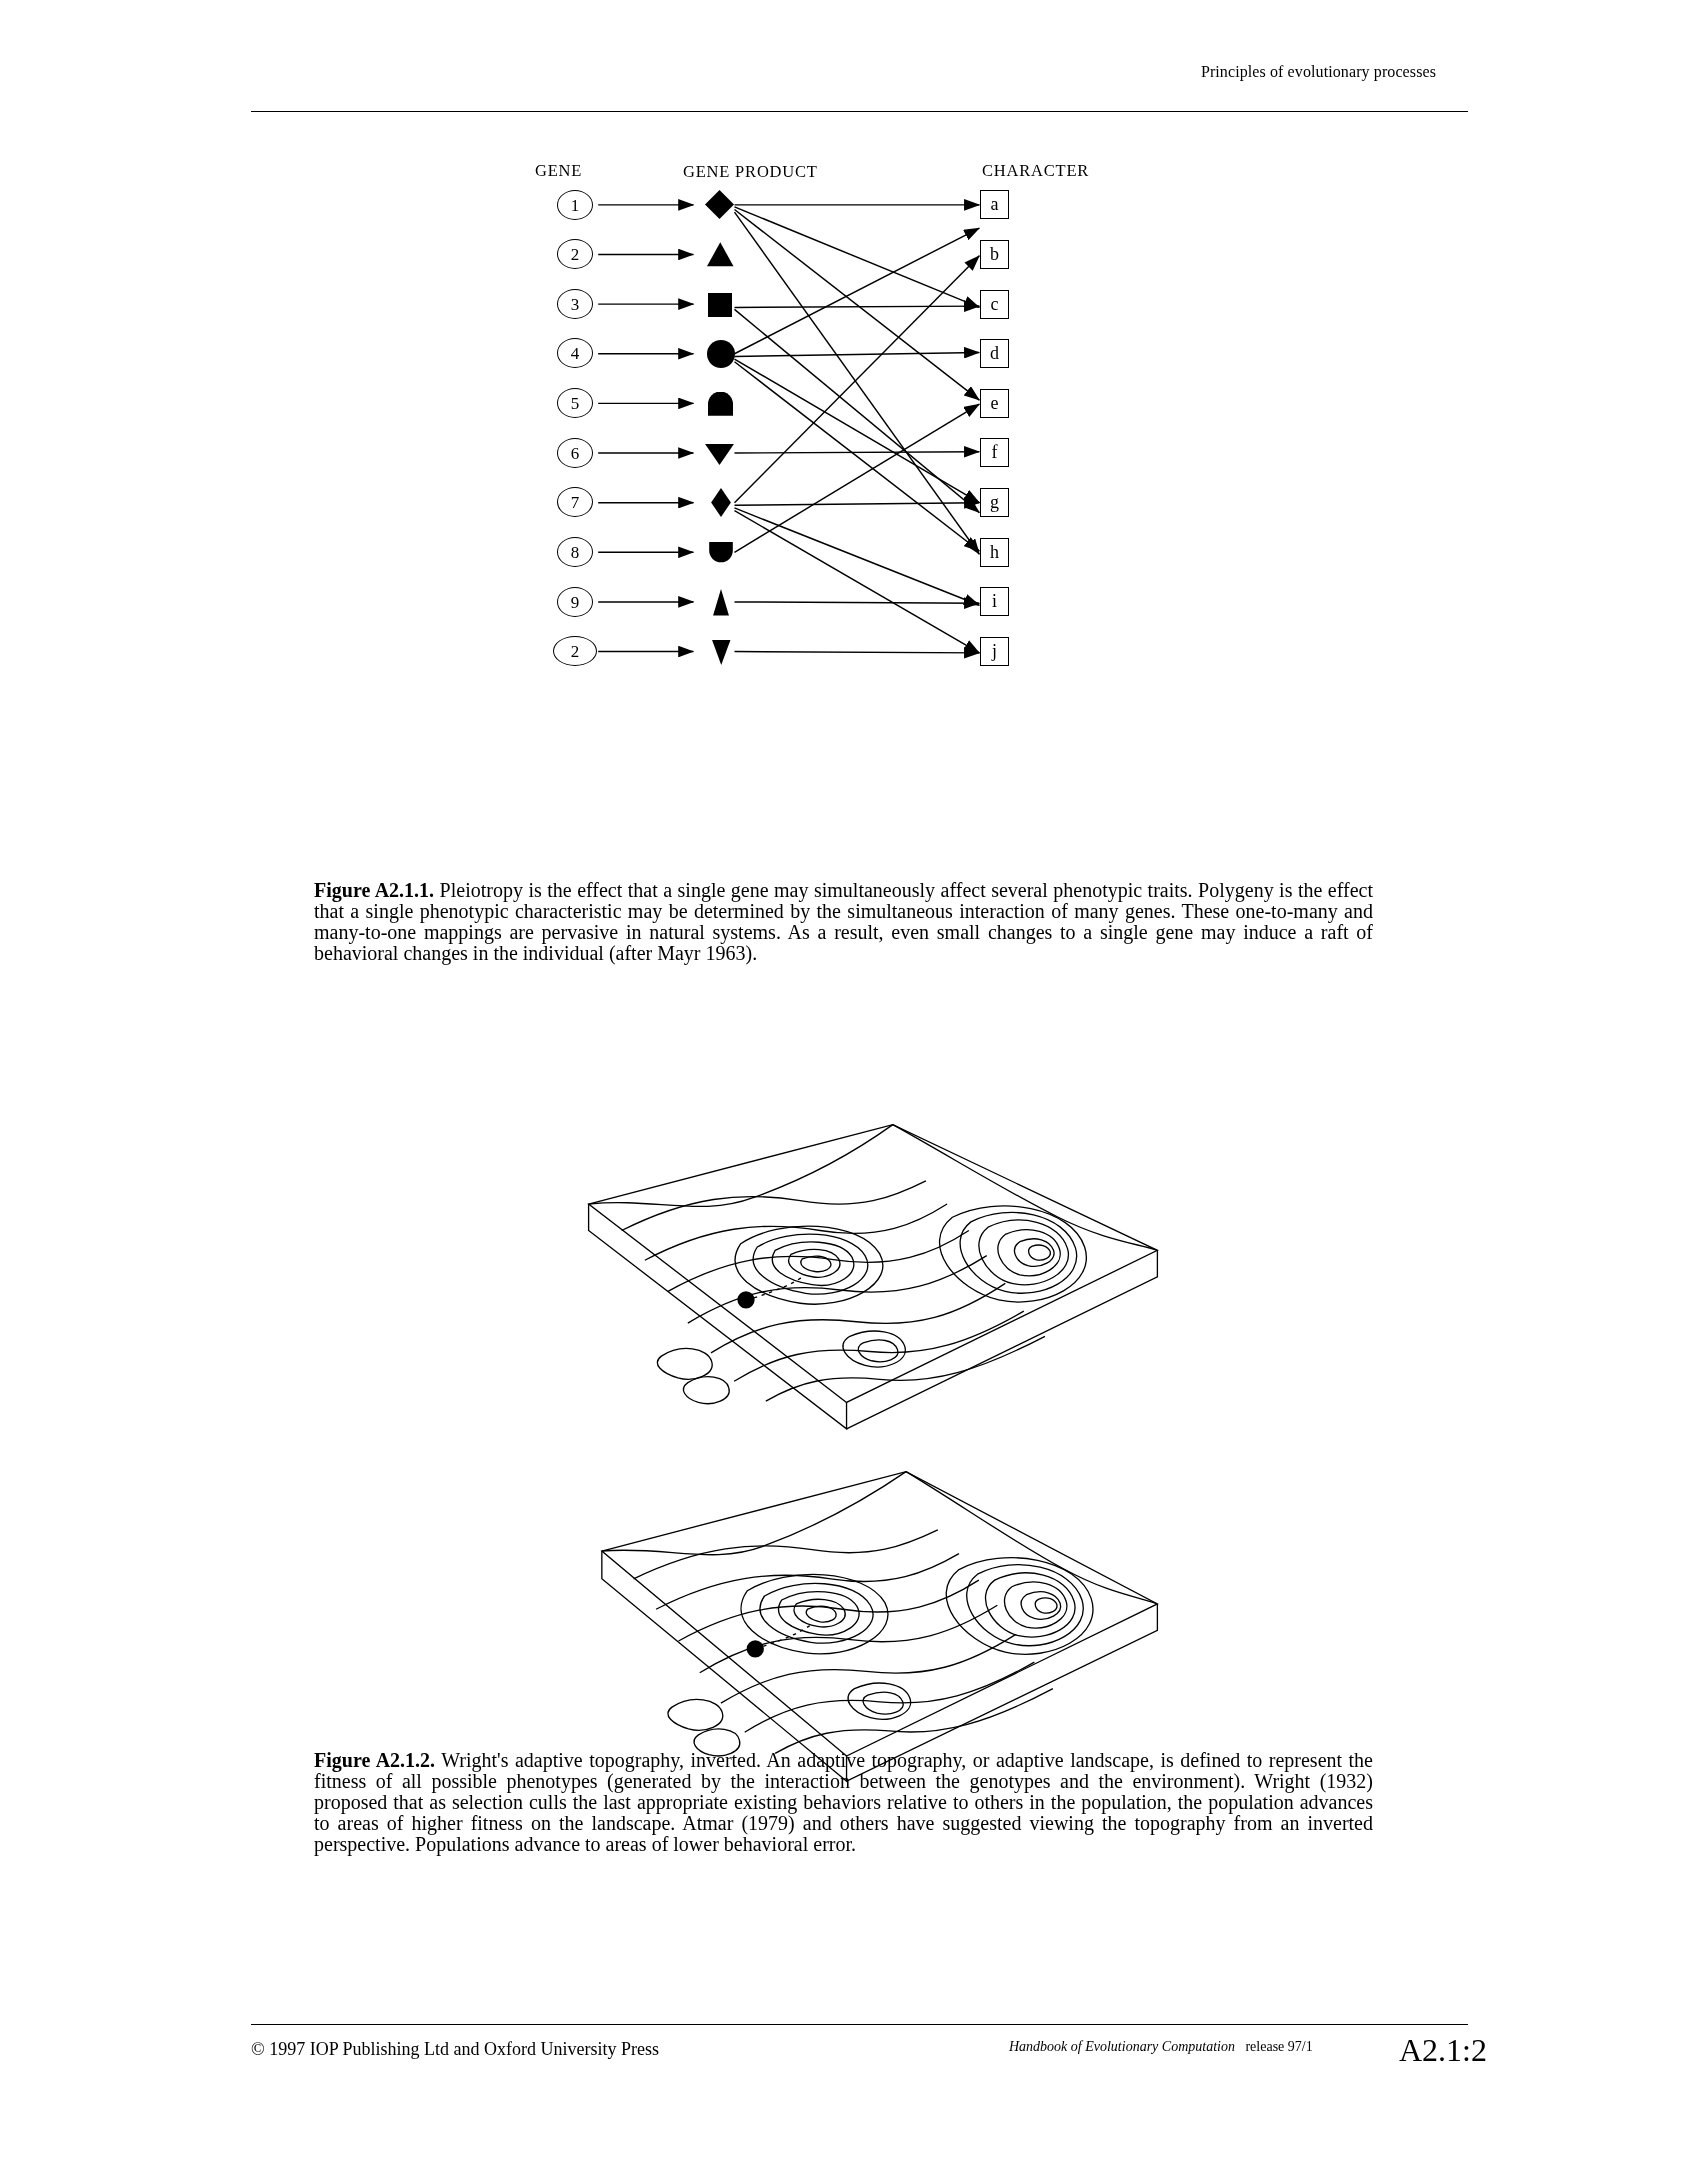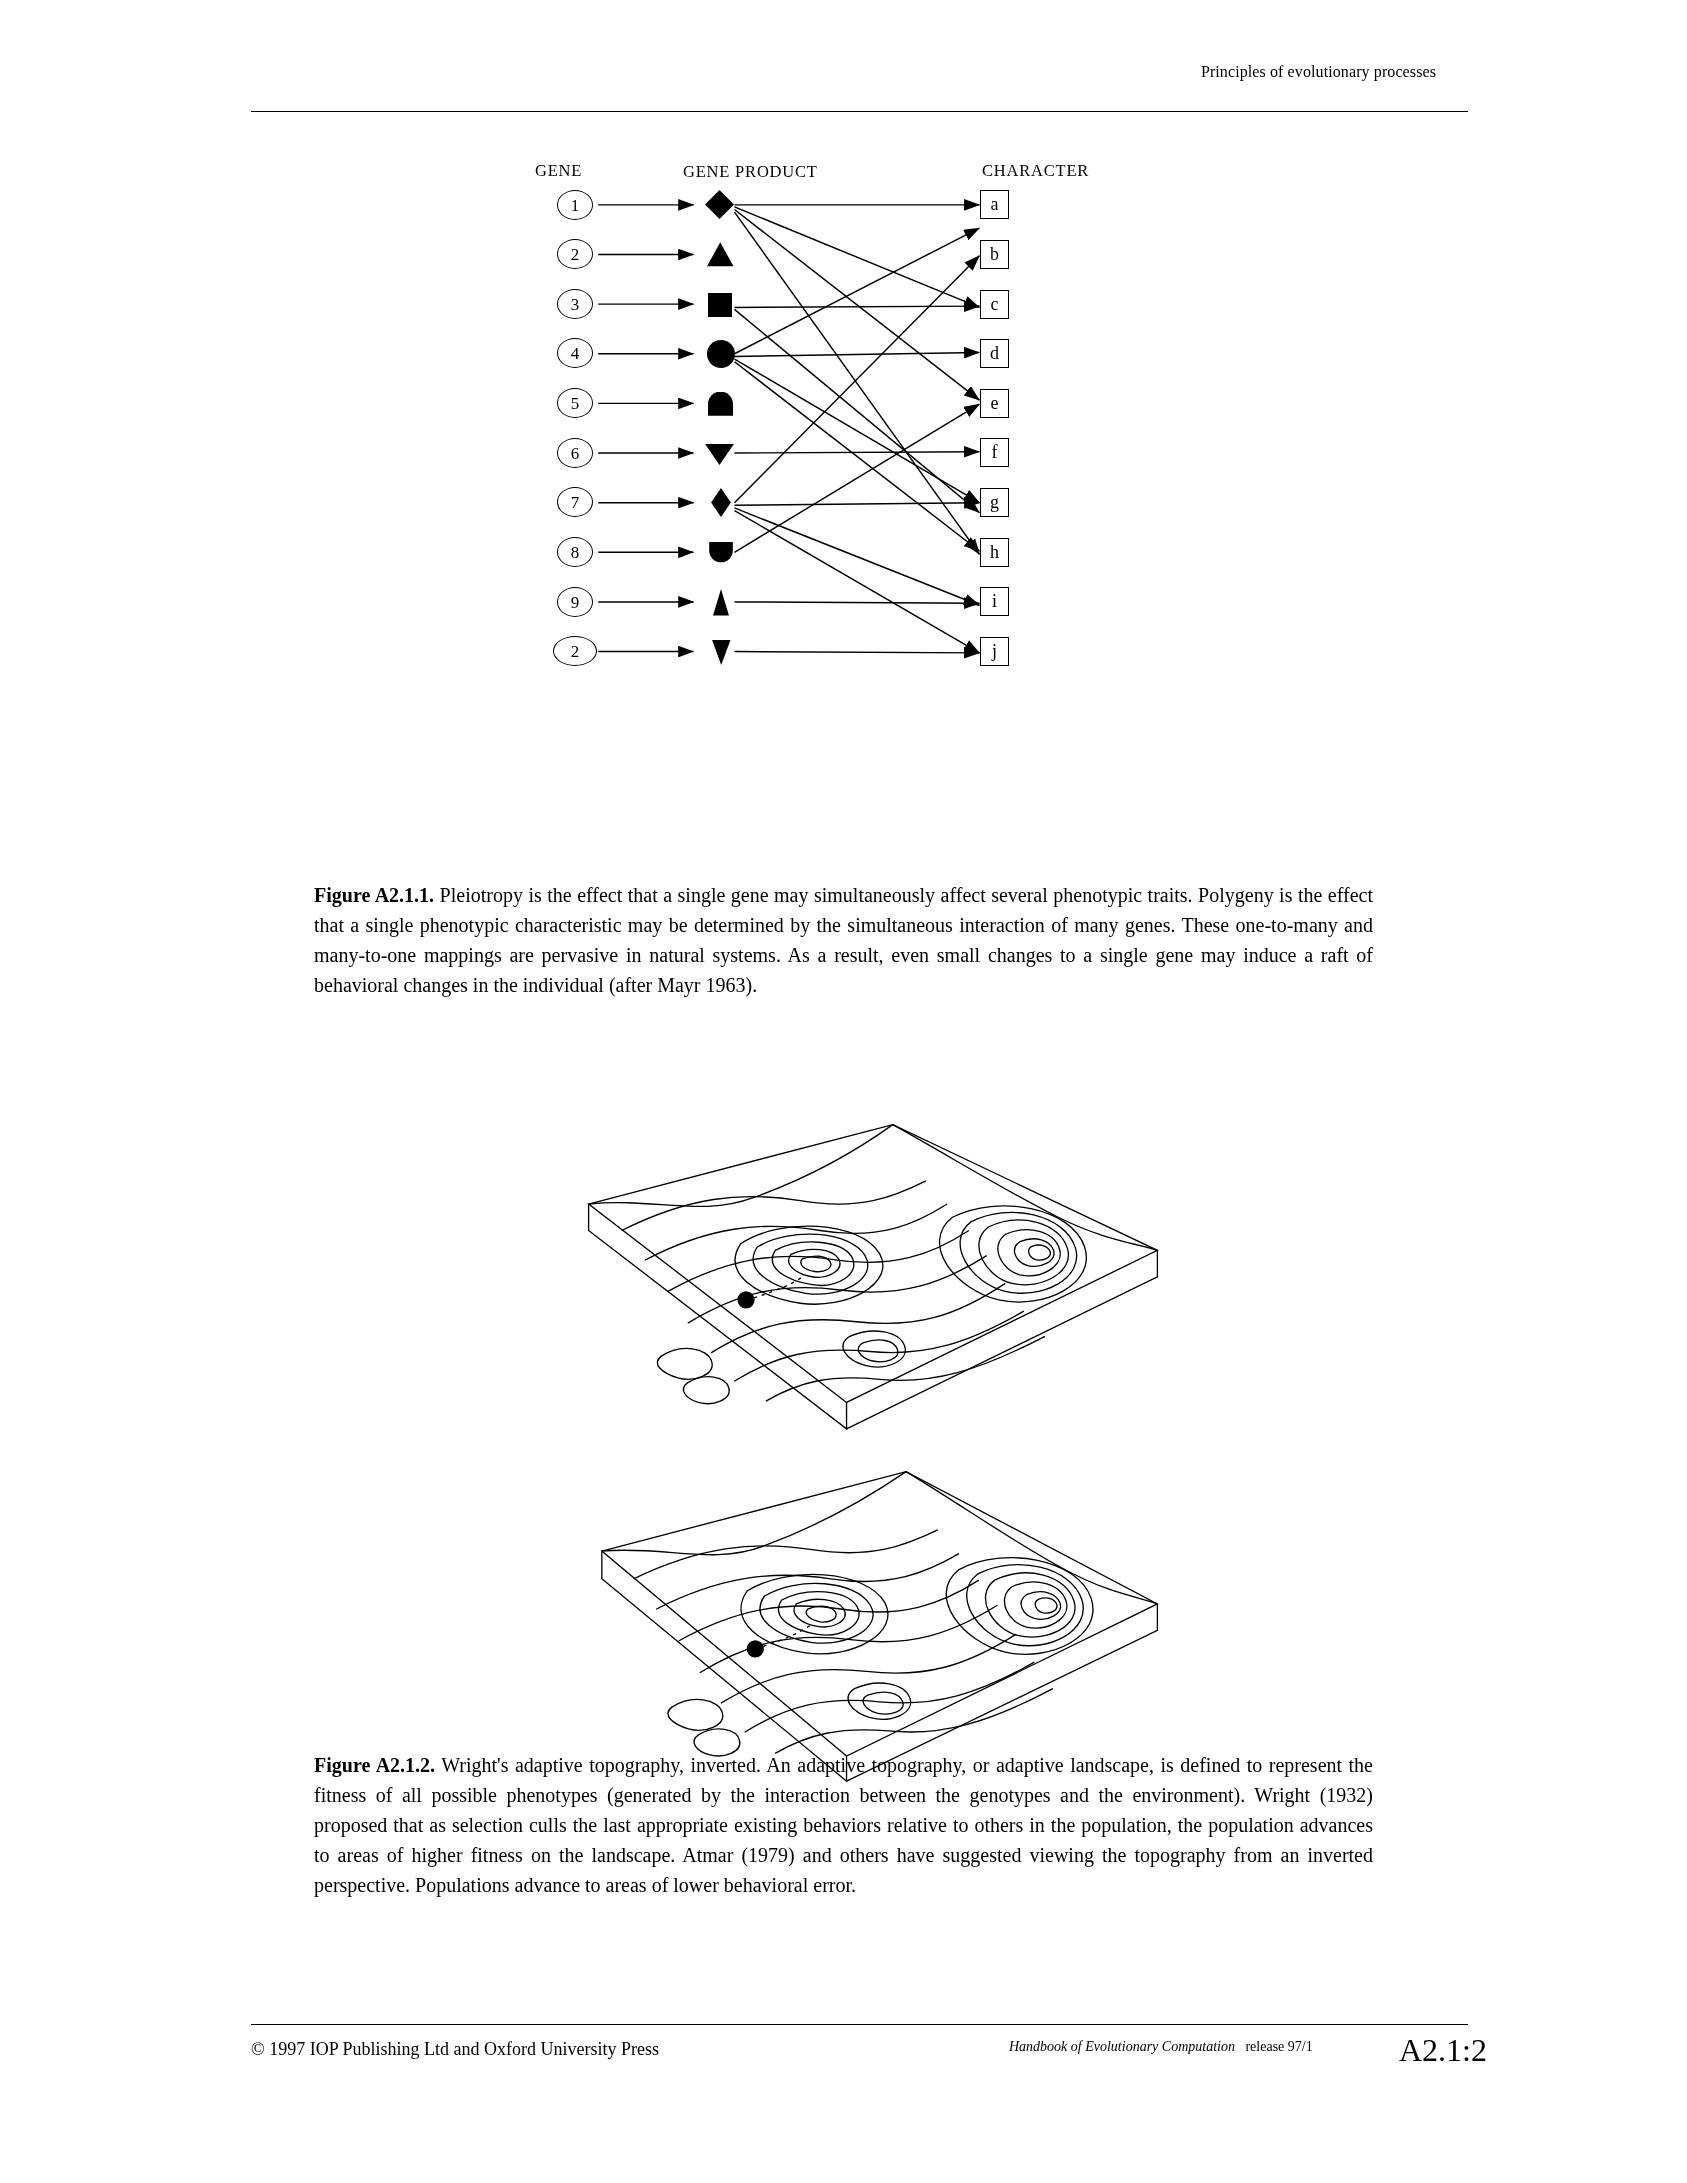--- a/index.html
+++ b/index.html
@@ -89,21 +89,21 @@
     left: 0; top: 0;
     width: 662px;
     height: 718px;
   }
 
   
   .caption {
     position: absolute;
     width: 1059px;
     font-size: 20px;
-    line-height: 30px;
+    line-height: 21px;
     text-align: justify;
   }
   .caption .lbl { font-weight: bold; }
   .cap1 { left: 314px; top: 880px; }
   .cap2 { left: 314px; top: 1750px; }
 
   
   .landscape {
     position: absolute;
     width: 582px;

